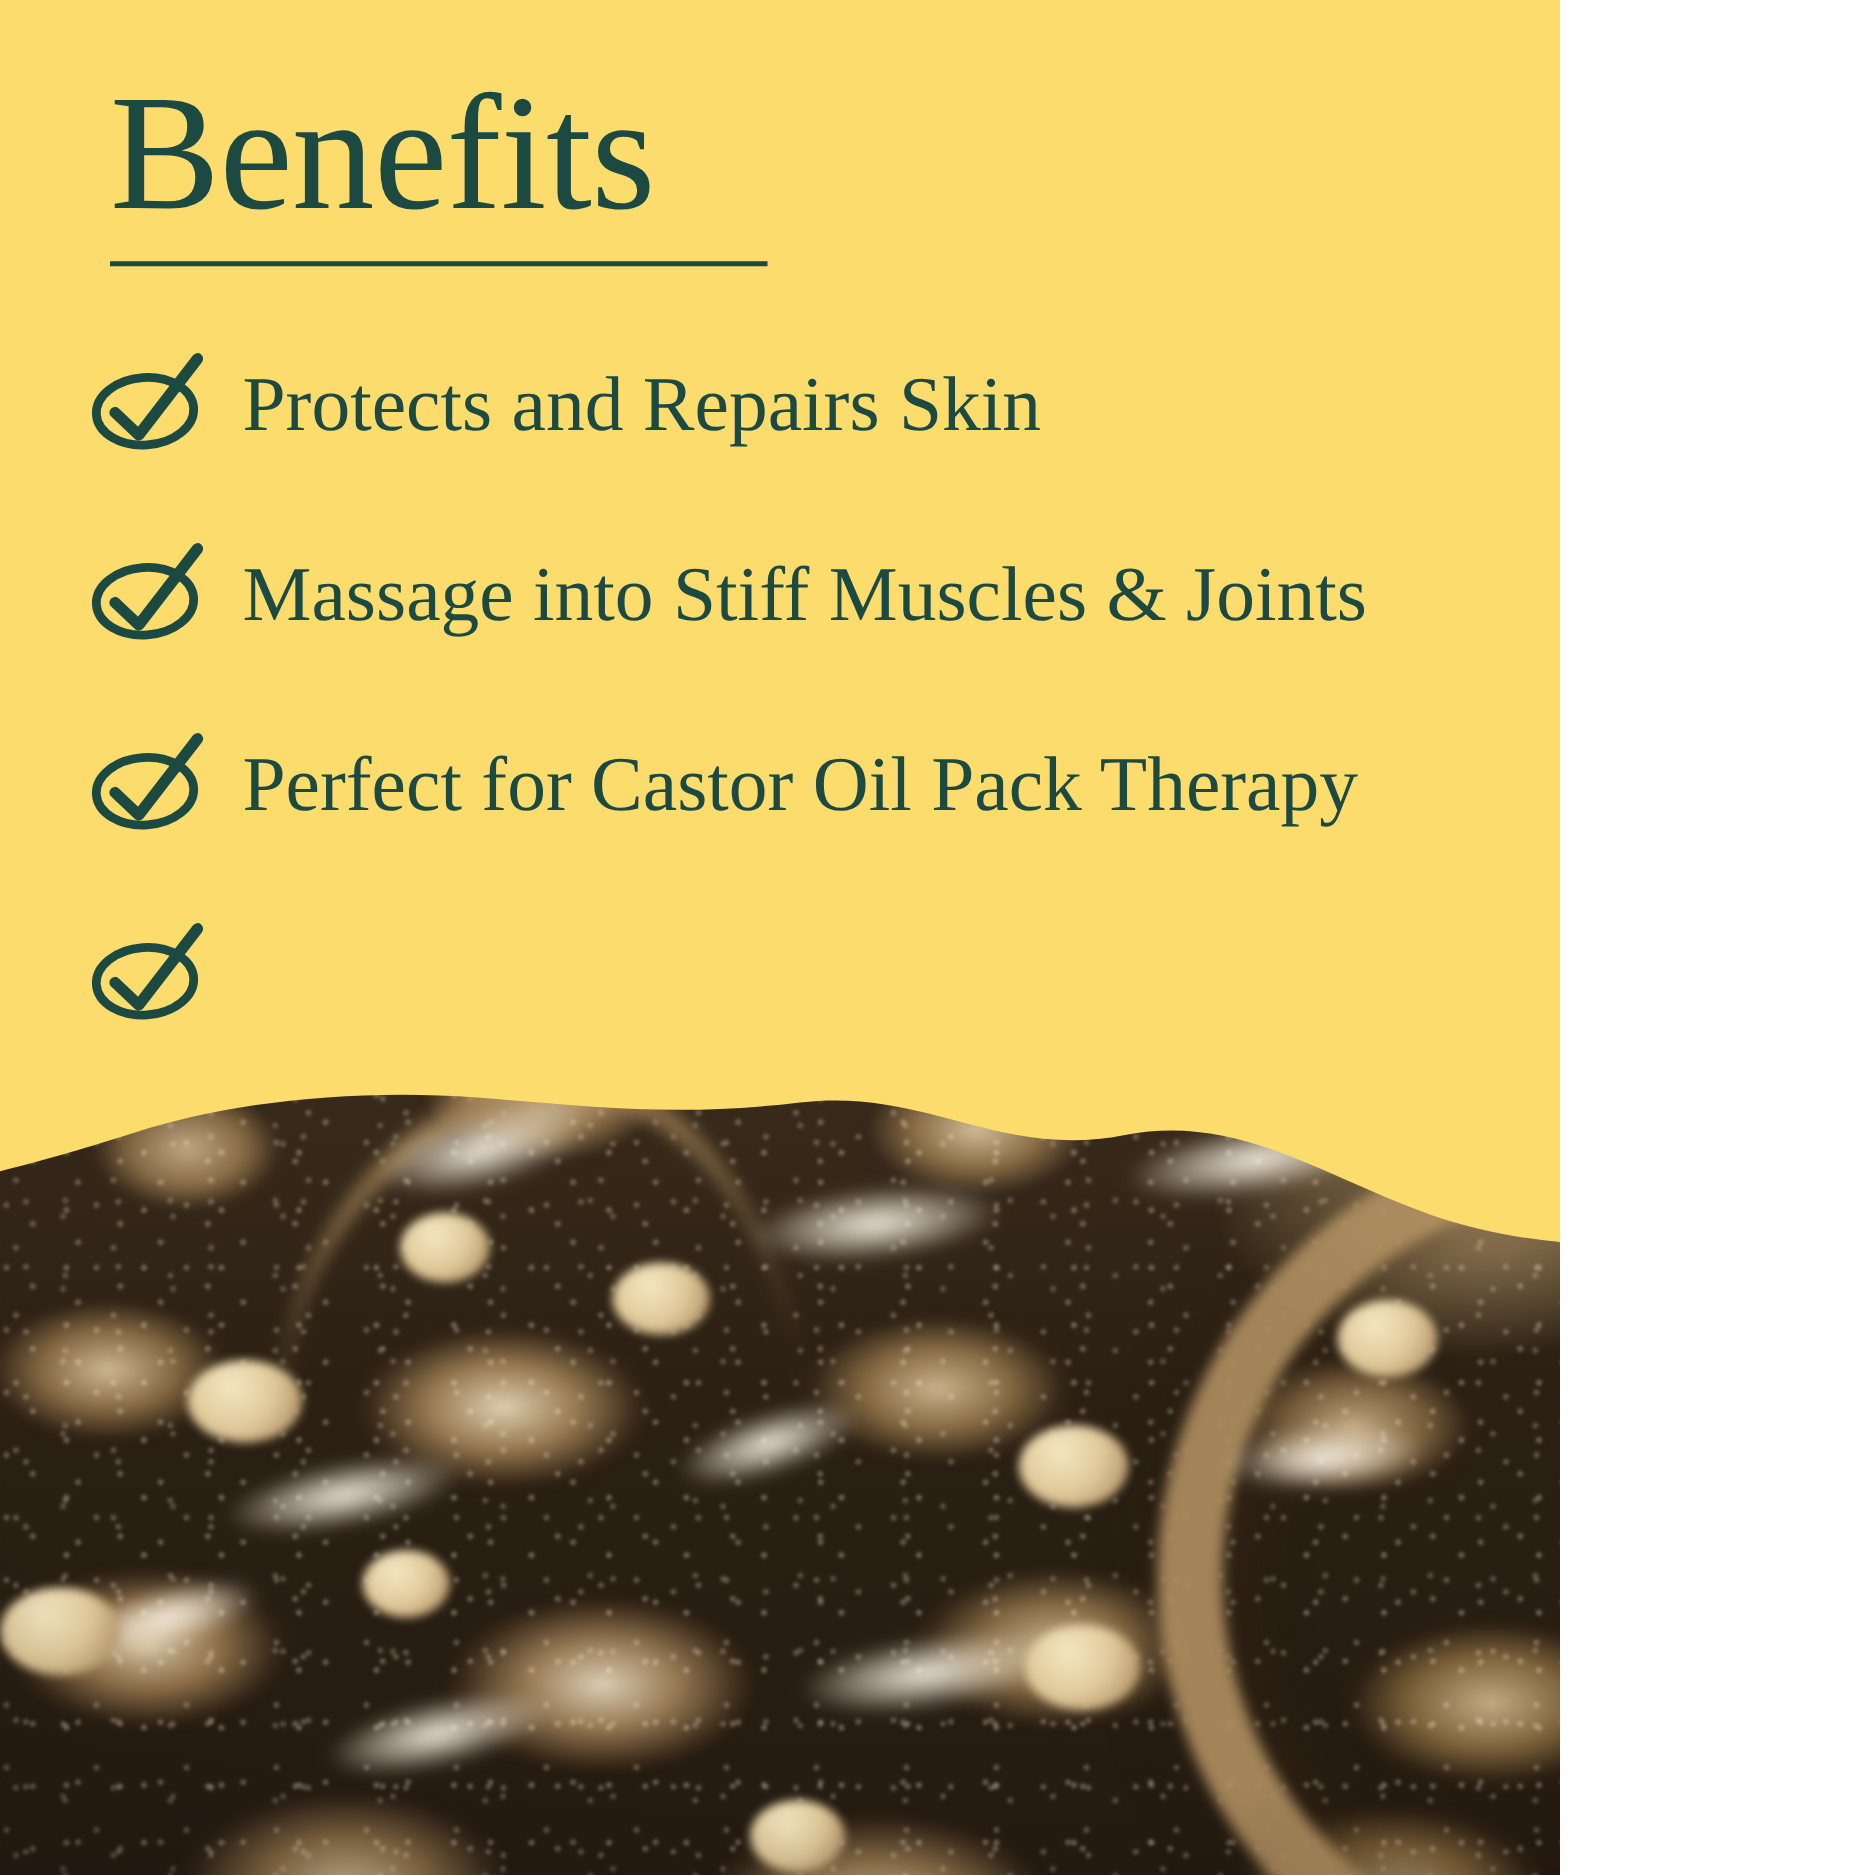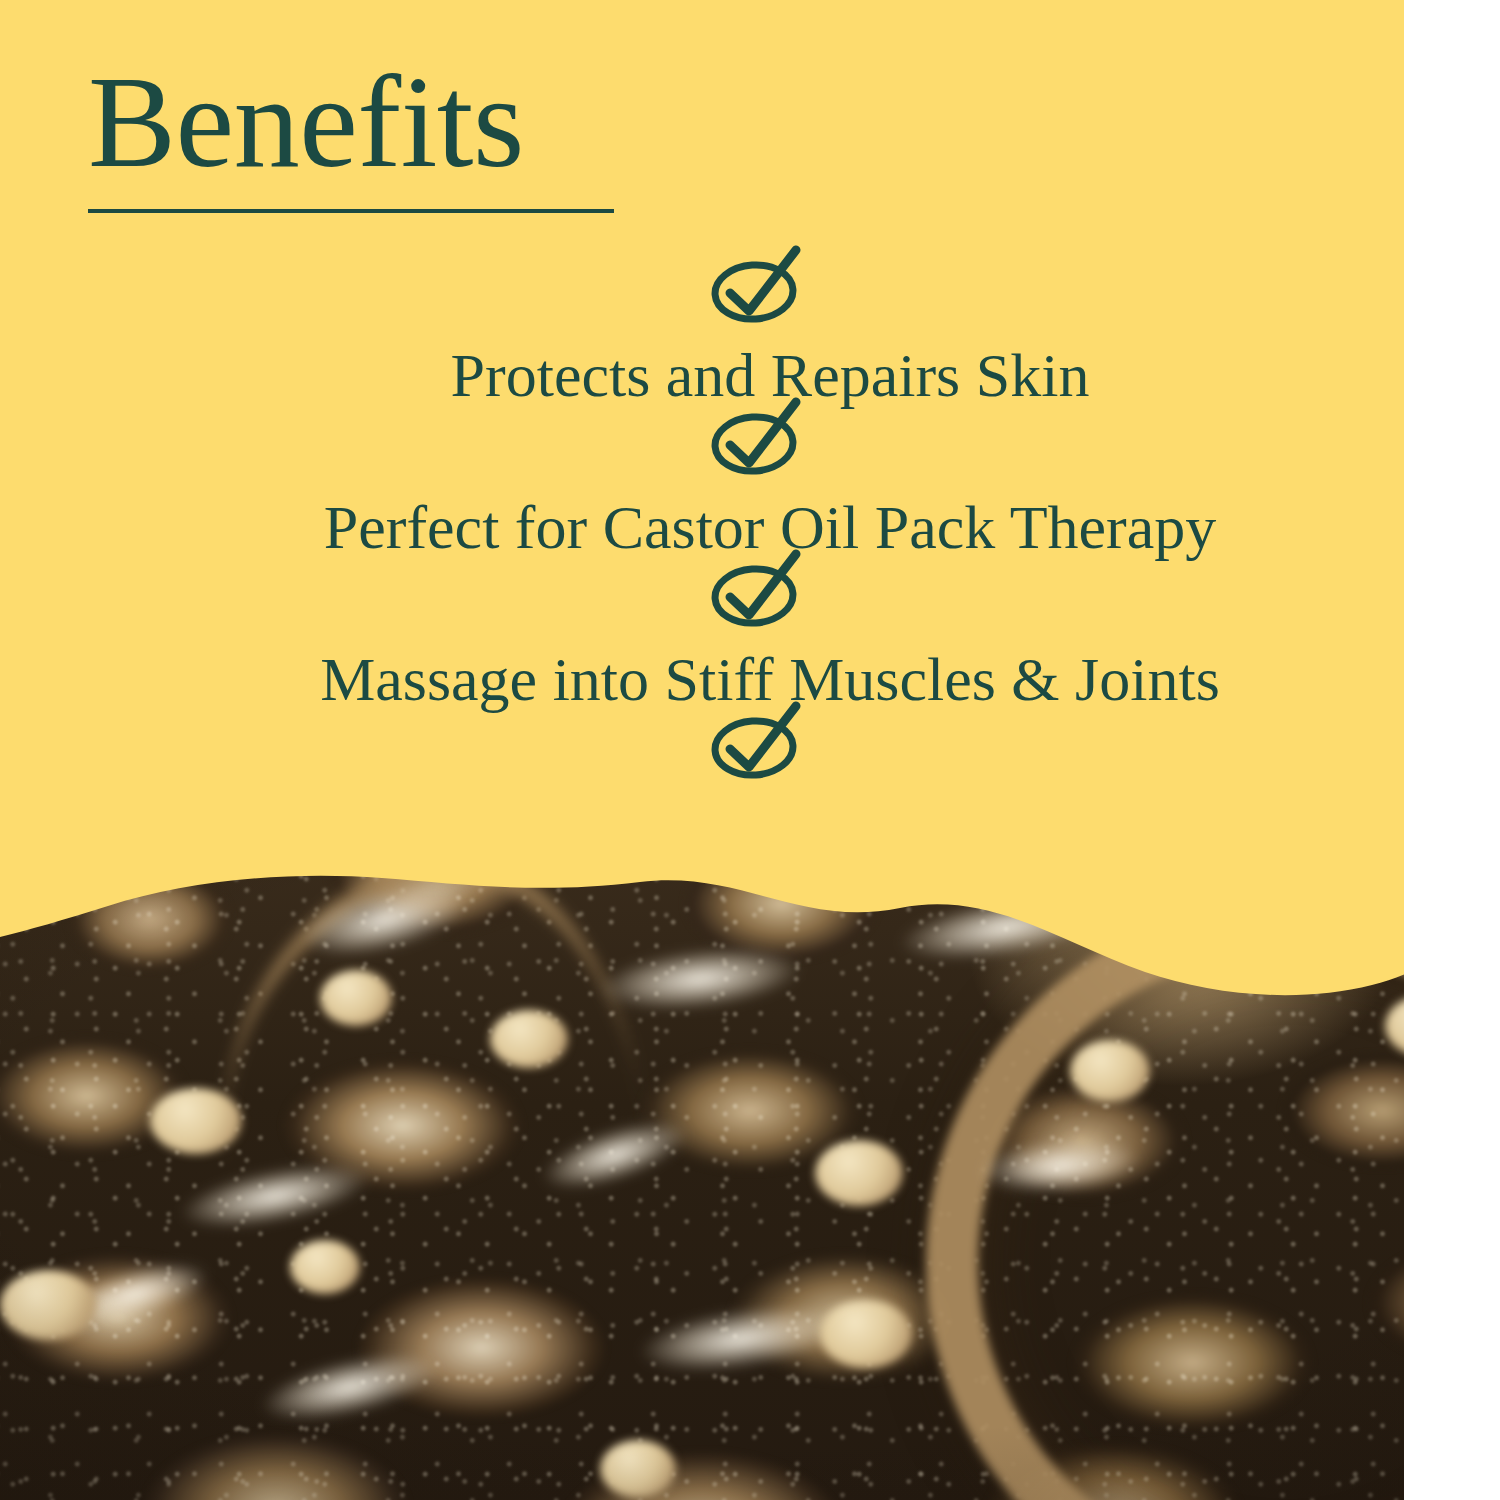--- a/index.html
+++ b/index.html
@@ -2,21 +2,21 @@
 <html><head>
 <meta charset="utf-8">
 <style>
   html, body {
     margin: 0;
     padding: 0;
     background: #ffffff;
   }
   #canvas {
     position: relative;
-    width: 1404px;
+    width: 1248px;
     height: 1500px;
     overflow: hidden;
     background: #FDDC6E;
     font-family: "Liberation Serif", "DejaVu Serif", serif;
   }
 
   
   #photo {
     position: absolute;
     left: 0;
@@ -164,21 +164,20 @@
   #benefits-list {
     position: absolute;
     left: 70px;
     top: 248px;
     width: 1400px;
   }
   .benefit-row {
     display: flex;
     align-items: center;
     height: 152px;
-    flex-direction: column;
   }
   .check-icon {
     width: 96px;
     height: 78px;
     flex: 0 0 96px;
     margin-right: 28px;
   }
   .check-icon svg { display: block; width: 96px; height: 78px; overflow: visible; }
   .benefit-label {
     color: #1C4A43;
@@ -256,31 +255,31 @@
         <span class="benefit-label">Protects and Repairs Skin</span>
       </div>
 
       <div class="benefit-row">
         <span class="check-icon">
           <svg viewBox="0 0 96 78">
             <ellipse cx="46" cy="44" rx="39" ry="27" fill="none" stroke="#1C4A43" stroke-width="7" transform="rotate(-4 46 44)"></ellipse>
             <path d="M22 45 L41 63 L88 2" fill="none" stroke="#1C4A43" stroke-width="9" stroke-linecap="round" stroke-linejoin="round"></path>
           </svg>
         </span>
+        <span class="benefit-label">Massage into Stiff Muscles &amp; Joints</span>
+      </div>
+
+      <div class="benefit-row">
+        <span class="check-icon">
+          <svg viewBox="0 0 96 78">
+            <ellipse cx="46" cy="44" rx="39" ry="27" fill="none" stroke="#1C4A43" stroke-width="7" transform="rotate(-4 46 44)"></ellipse>
+            <path d="M22 45 L41 63 L88 2" fill="none" stroke="#1C4A43" stroke-width="9" stroke-linecap="round" stroke-linejoin="round"></path>
+          </svg>
+        </span>
         <span class="benefit-label">Perfect for Castor Oil Pack Therapy</span>
-      </div>
-
-      <div class="benefit-row">
-        <span class="check-icon">
-          <svg viewBox="0 0 96 78">
-            <ellipse cx="46" cy="44" rx="39" ry="27" fill="none" stroke="#1C4A43" stroke-width="7" transform="rotate(-4 46 44)"></ellipse>
-            <path d="M22 45 L41 63 L88 2" fill="none" stroke="#1C4A43" stroke-width="9" stroke-linecap="round" stroke-linejoin="round"></path>
-          </svg>
-        </span>
-        <span class="benefit-label">Massage into Stiff Muscles &amp; Joints</span>
       </div>
 
       <div class="benefit-row">
         <span class="check-icon">
           <svg viewBox="0 0 96 78">
             <ellipse cx="46" cy="44" rx="39" ry="27" fill="none" stroke="#1C4A43" stroke-width="7" transform="rotate(-4 46 44)"></ellipse>
             <path d="M22 45 L41 63 L88 2" fill="none" stroke="#1C4A43" stroke-width="9" stroke-linecap="round" stroke-linejoin="round"></path>
           </svg>
         </span>
       </div>

